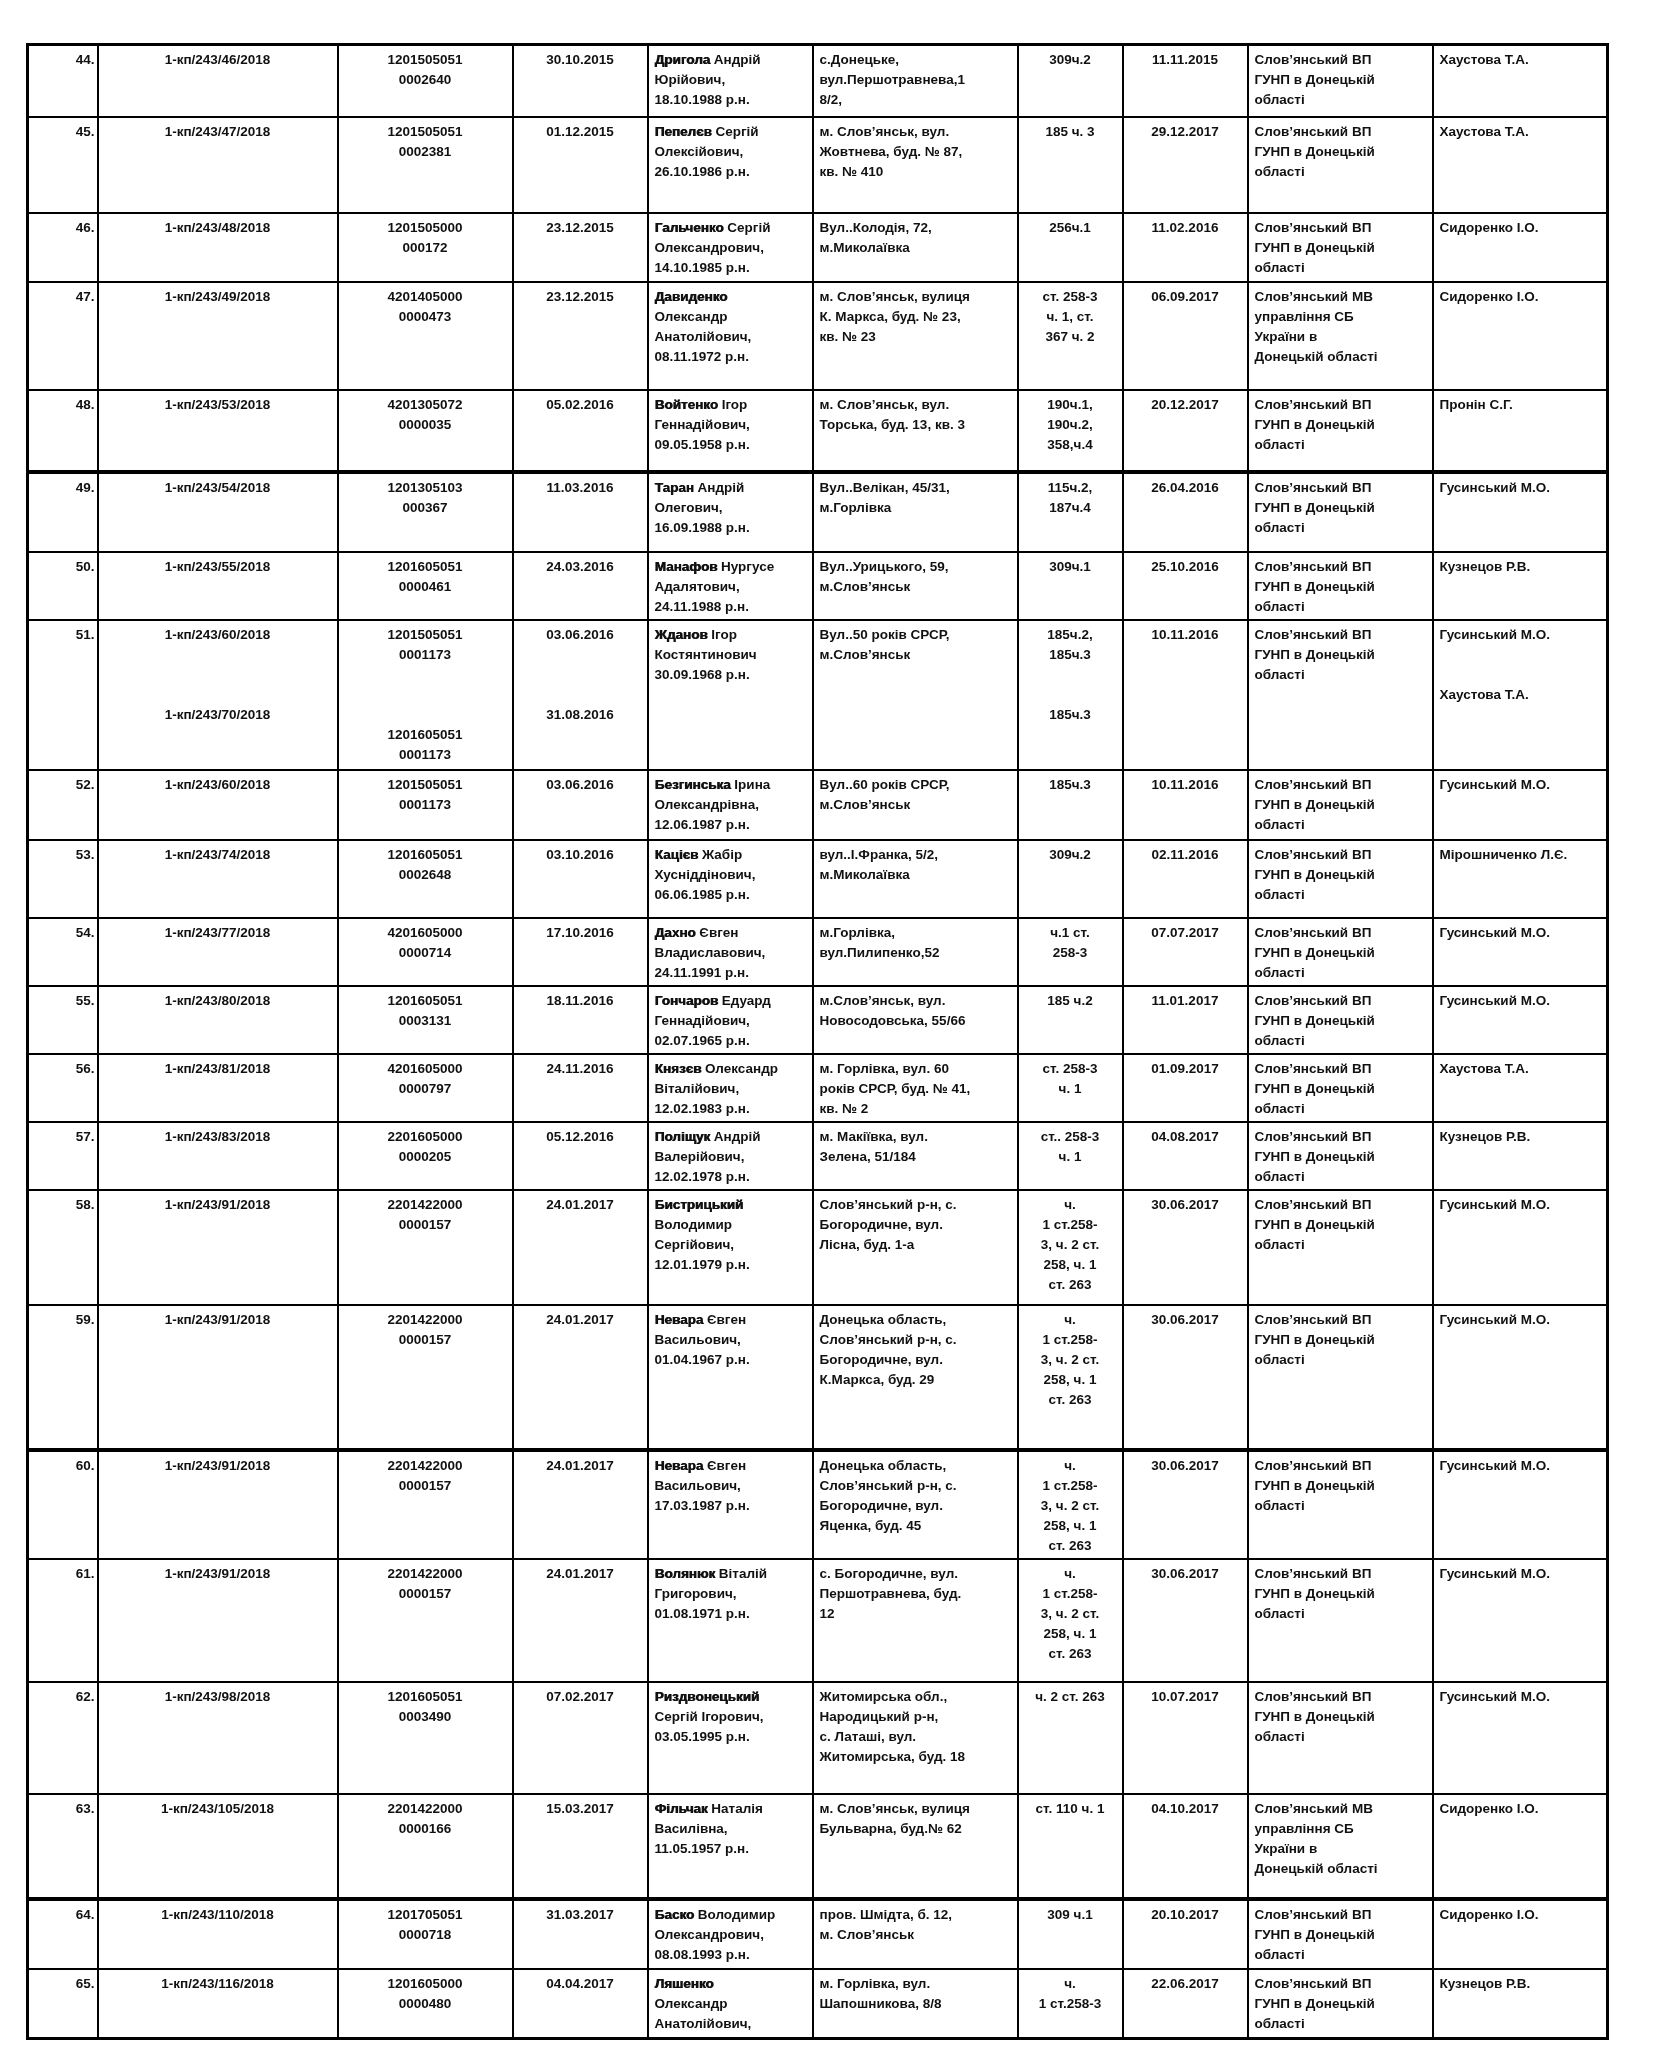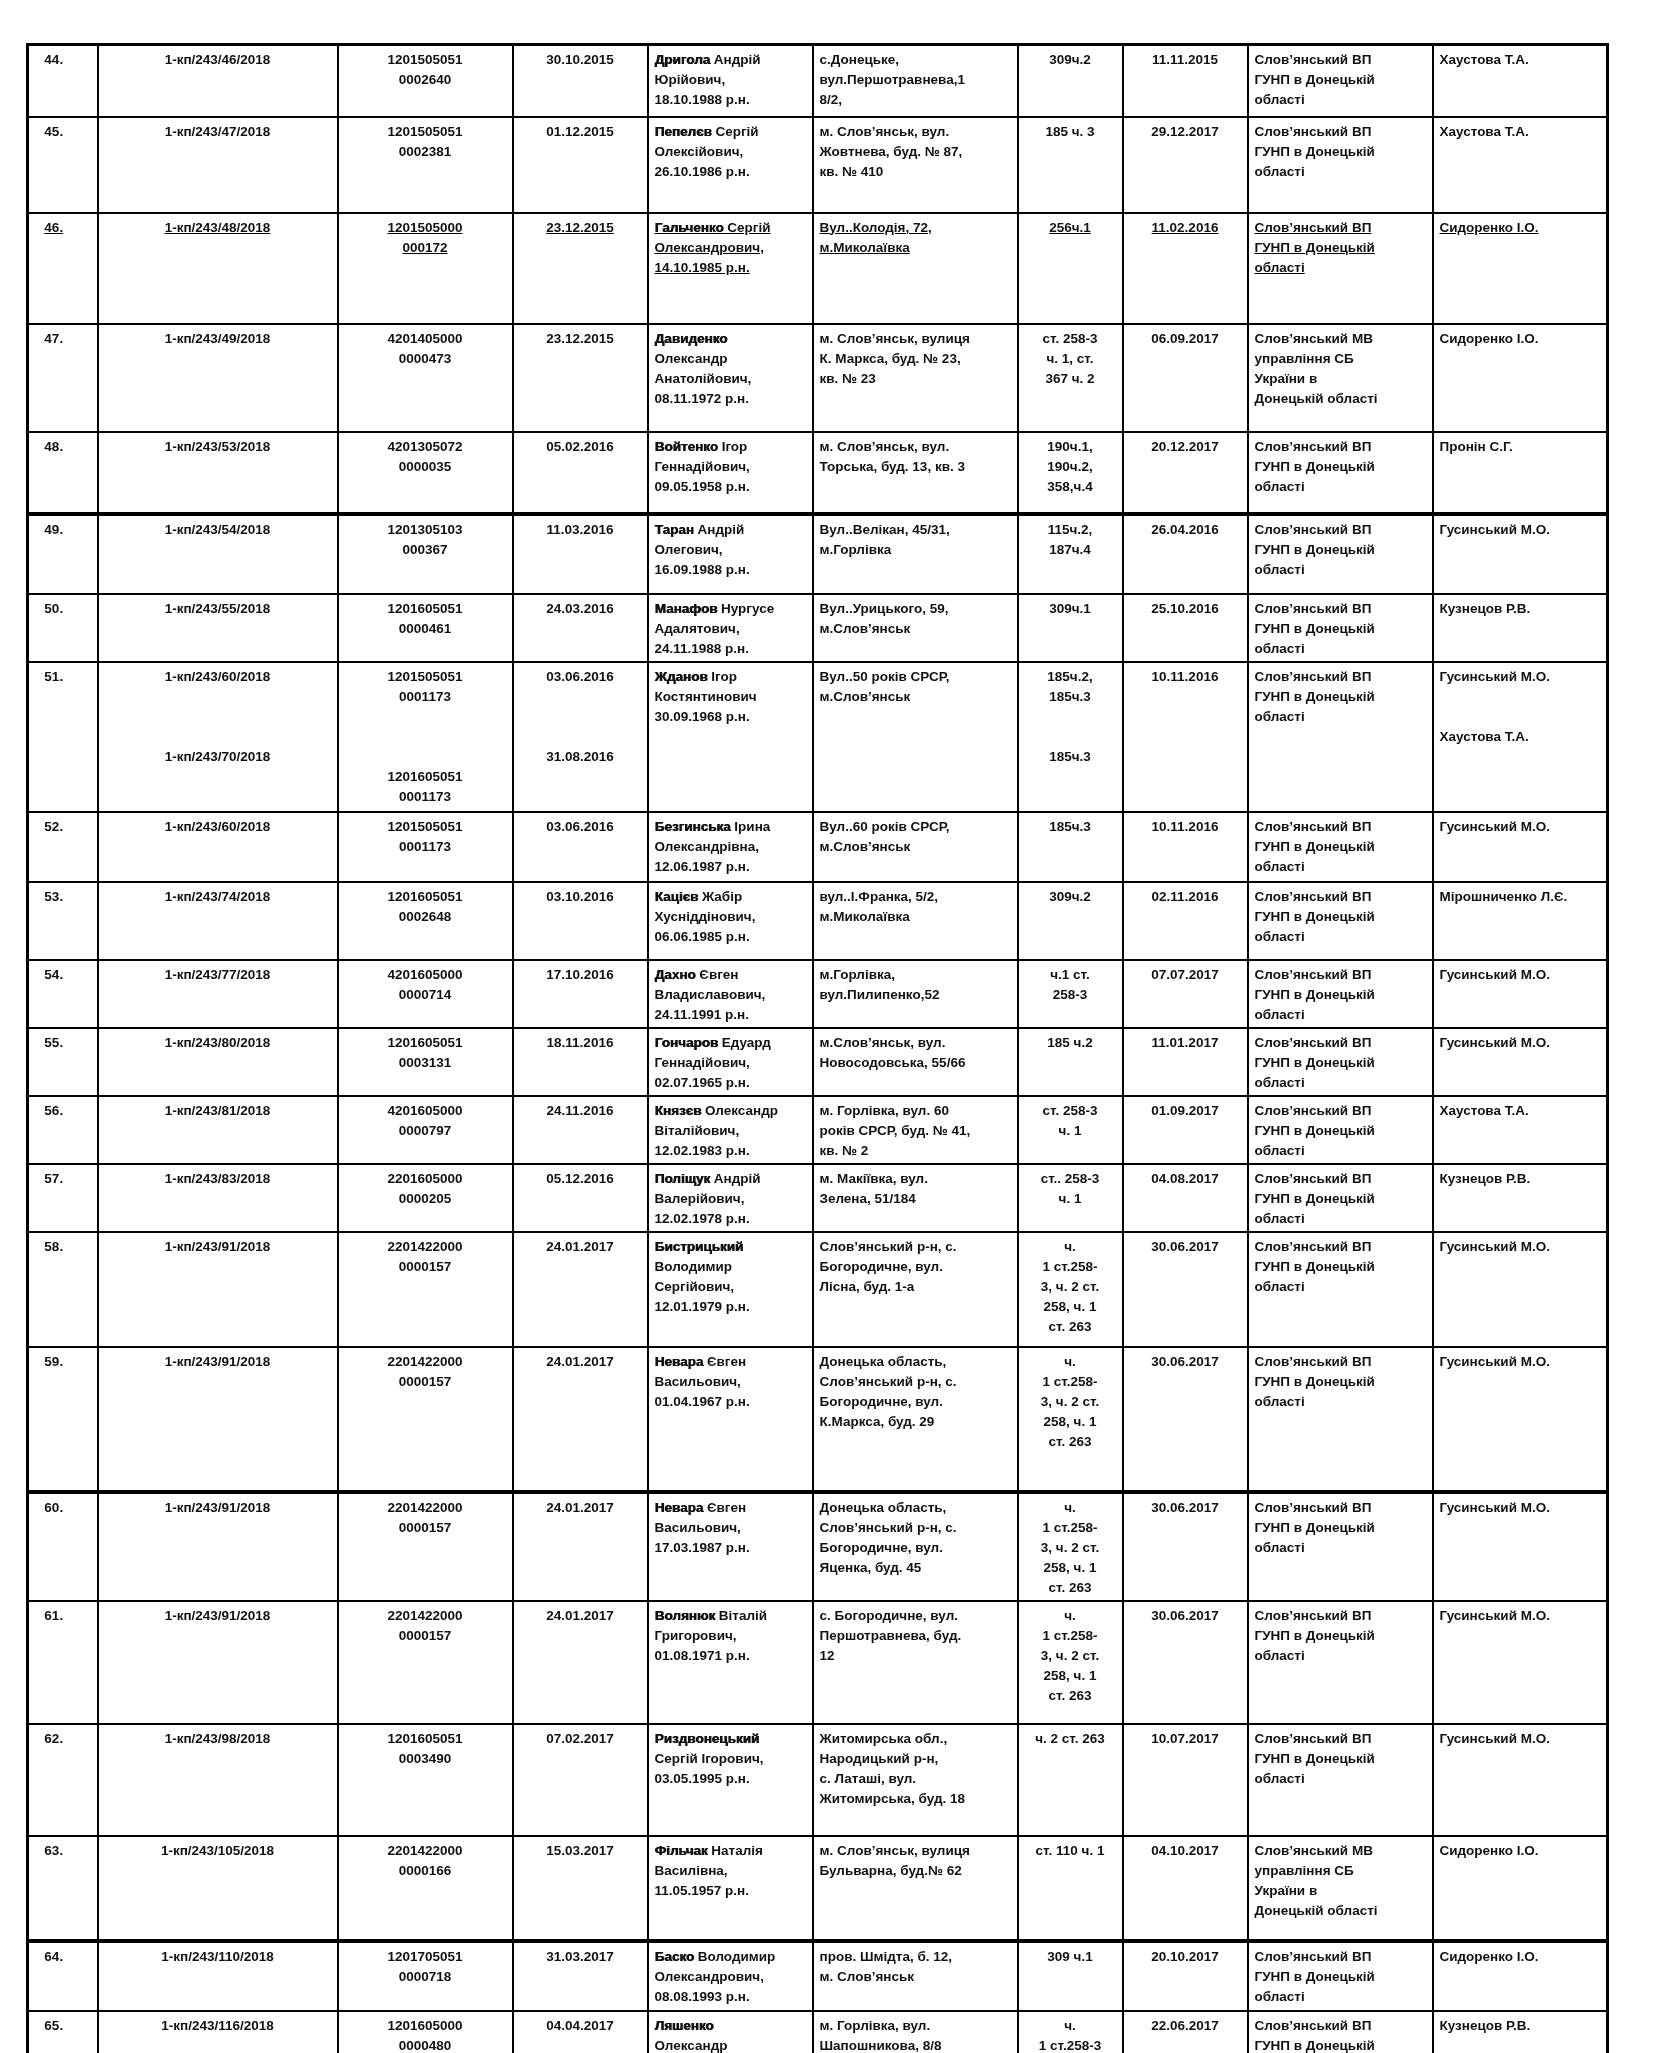--- a/index.html
+++ b/index.html
@@ -7,21 +7,21 @@
        font-family:"Liberation Sans","DejaVu Sans",sans-serif;}
   .page{position:relative;width:1654px;height:2053px;background:#ffffff;}
   table.reg{border-collapse:collapse;table-layout:fixed;
             margin:43px 48px 0 26px;width:1580px;
             border:3px solid #000;}
   td{border:2px solid #000;vertical-align:top;padding:4px 6px 2px 6px;
      color:#111111;font-weight:bold;font-size:13.5px;line-height:20px;
      overflow:hidden;}
   tr.thick-top td{border-top:4px solid #000;}
   .ln{white-space:nowrap;min-height:20px;}
-  .c-num{text-align:center;padding-right:24px;}
+  .c-num{text-align:right;padding-right:2px;}
   .c-case,.c-erdr,.c-date,.c-art,.c-date2{text-align:center;}
   .c-person,.c-addr,.c-org,.c-inv{text-align:left;}
   .surname{text-shadow:0.7px 0 0 currentColor;}
 </style>
 </head>
 <body>
 
 <div class="page">
   <table class="reg">
     <colgroup>
@@ -108,21 +108,21 @@
           </td>
     <td class="c-org">
             <div class="ln">Слов’янський ВП</div>
             <div class="ln">ГУНП в Донецькій</div>
             <div class="ln">області</div>
           </td>
     <td class="c-inv">
             <div class="ln">Хаустова Т.А.</div>
           </td>
   </tr>
-        <tr style="height: 111px; text-decoration: underline;">
+        <tr style="height: 69px;">
     <td class="c-num">
             <div class="ln">46.</div>
           </td>
     <td class="c-case">
             <div class="ln">1-кп/243/48/2018</div>
           </td>
     <td class="c-erdr">
             <div class="ln">1201505000</div>
             <div class="ln">000172</div>
           </td>

